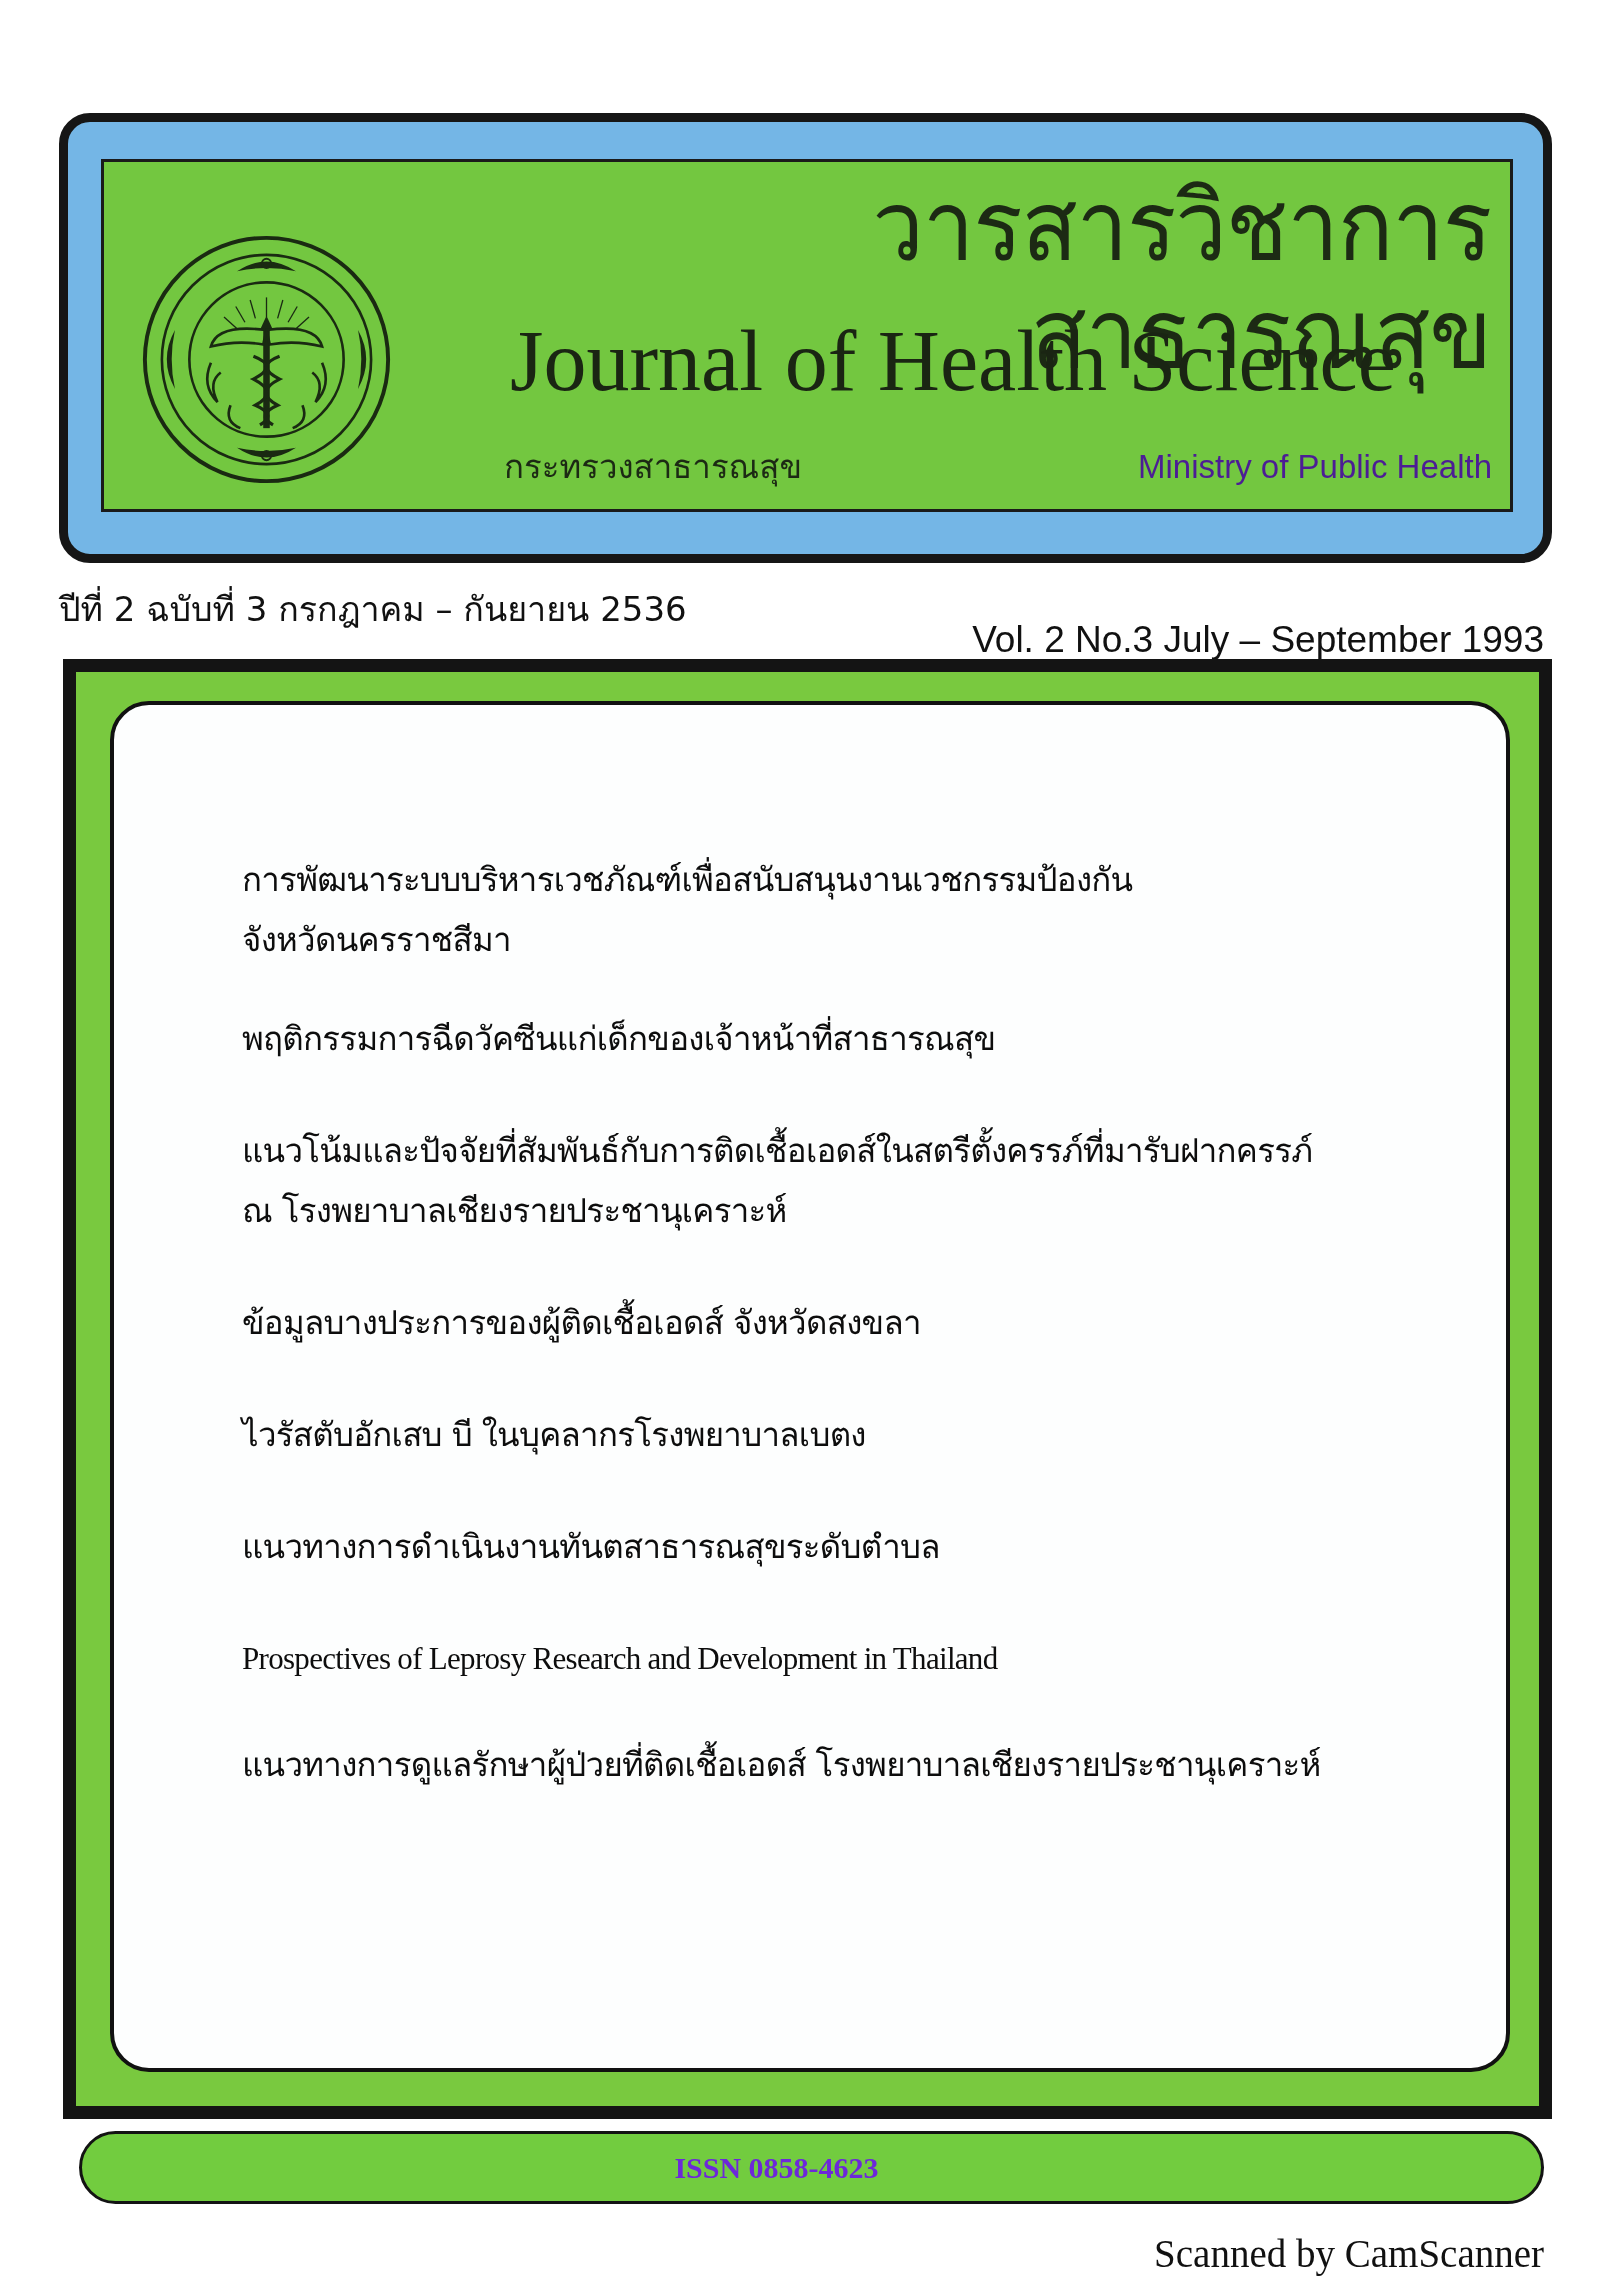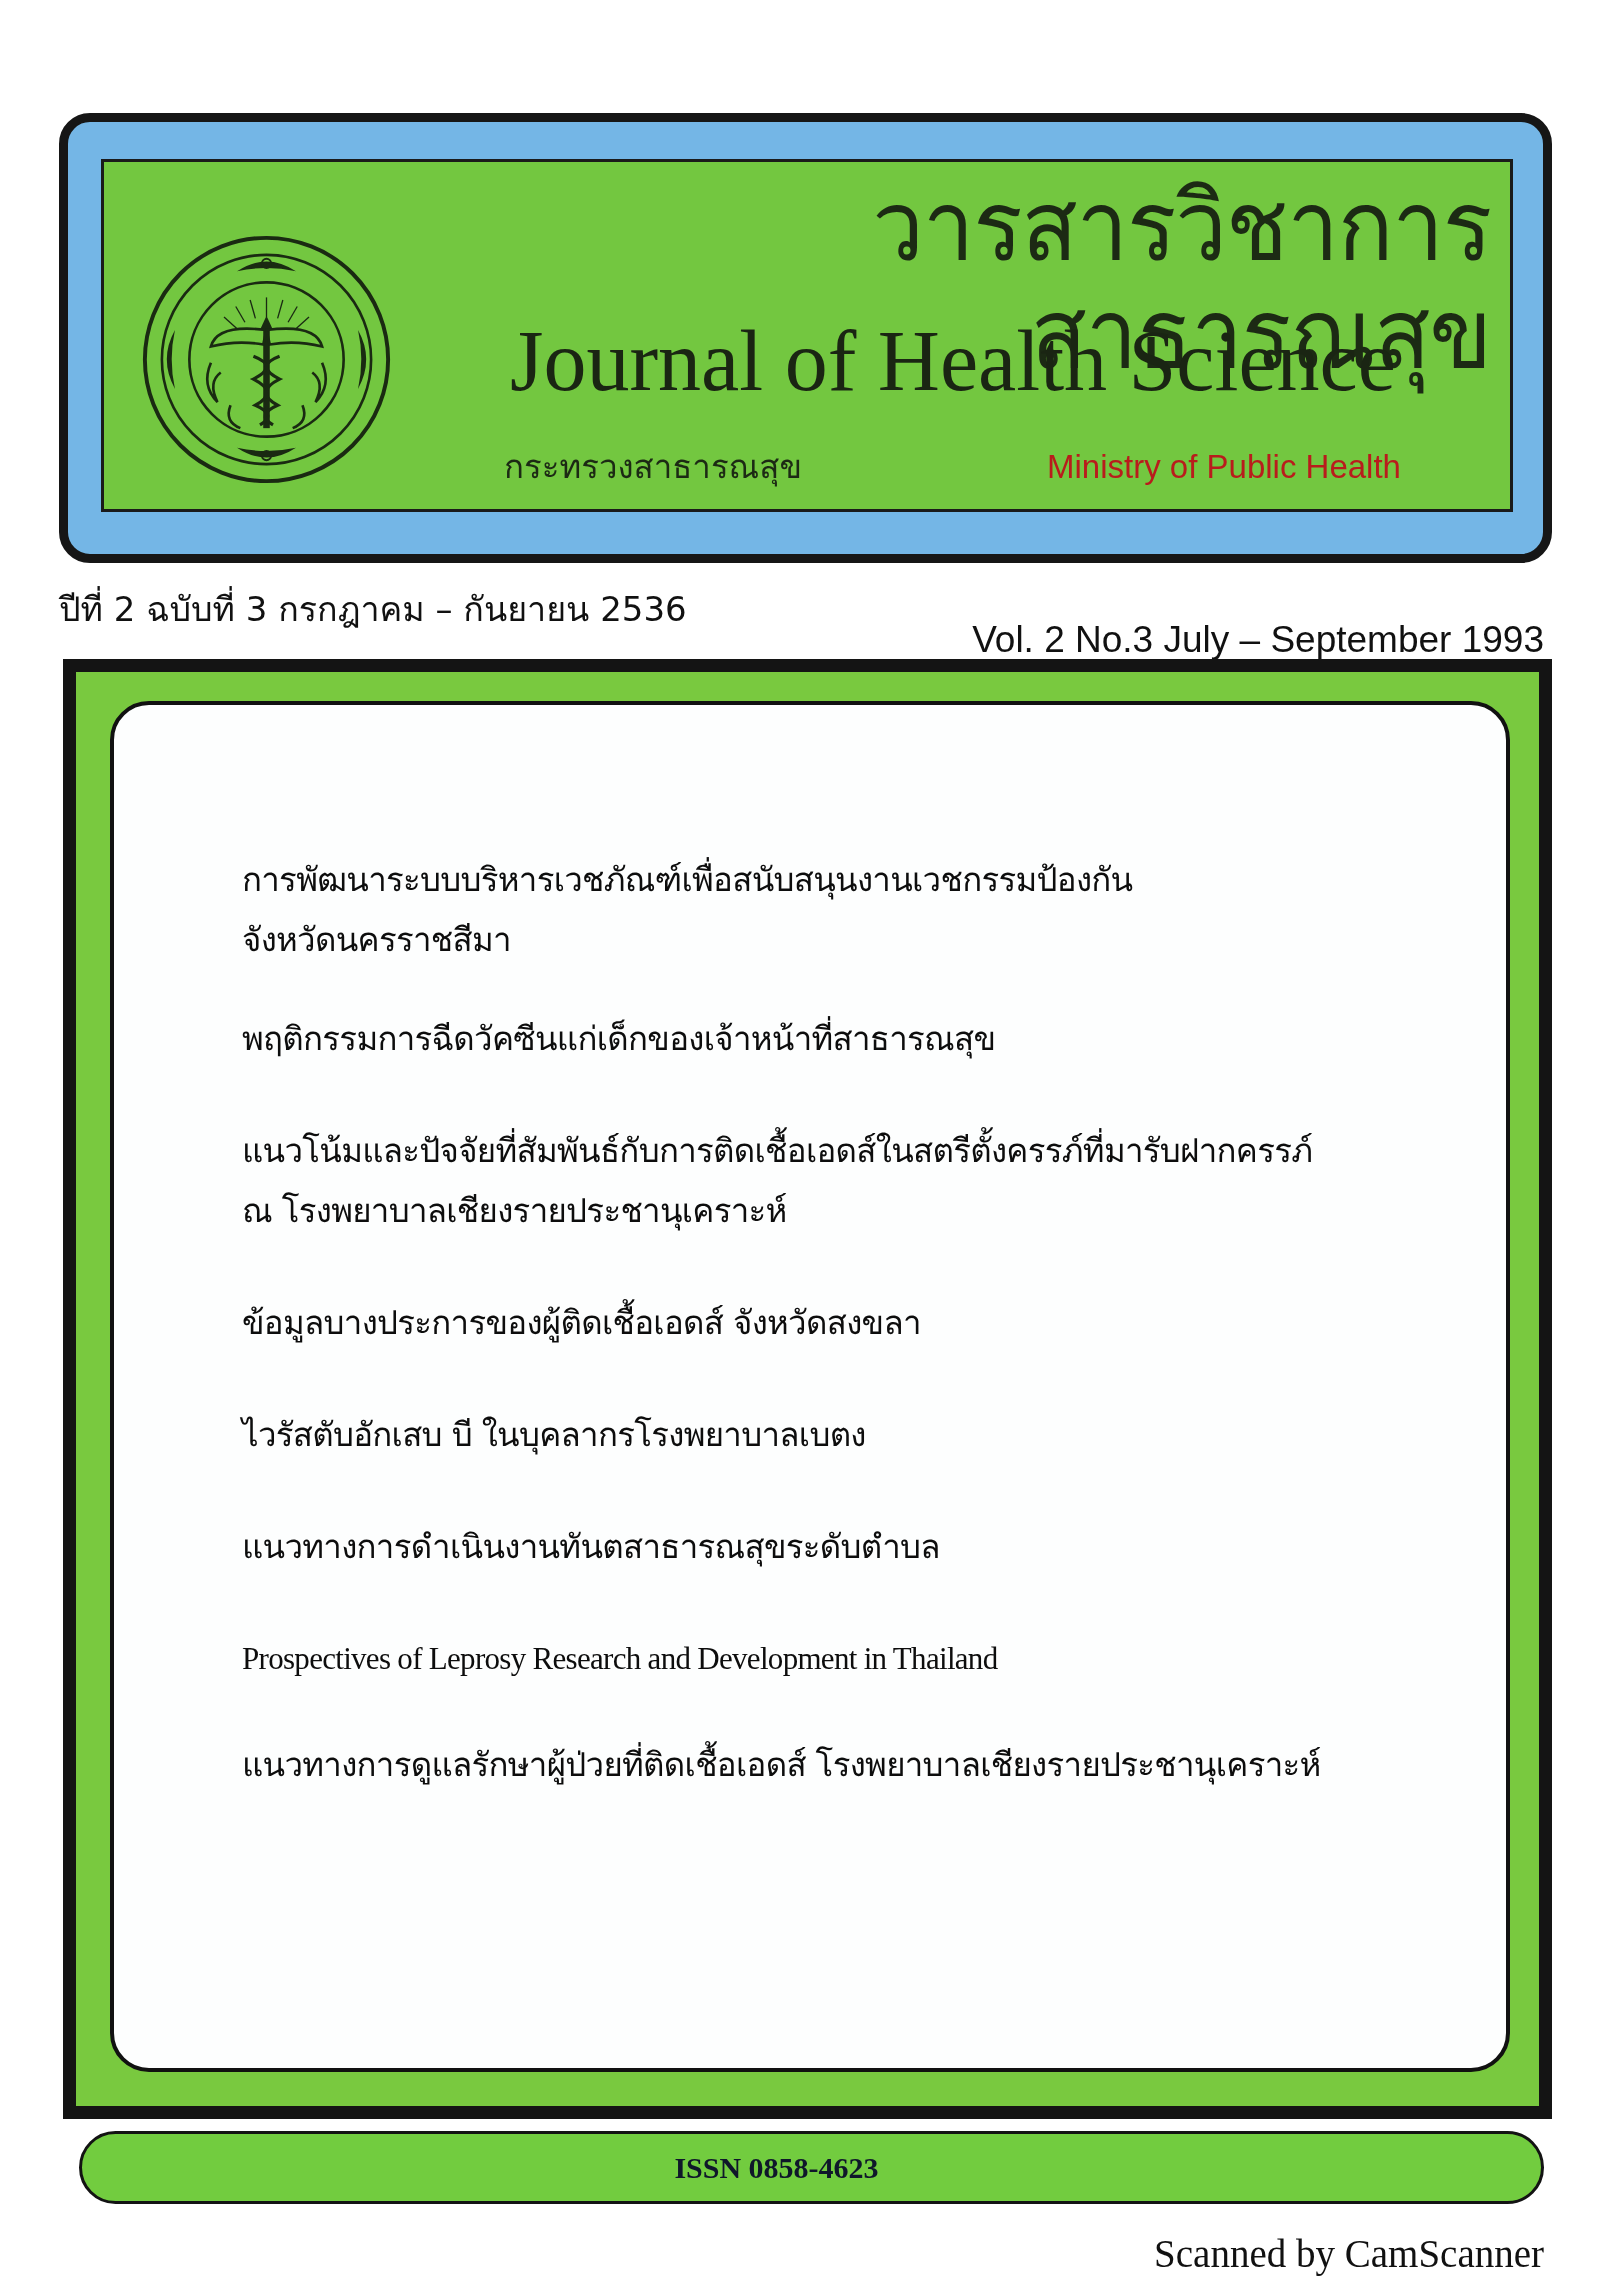--- a/index.html
+++ b/index.html
@@ -39,23 +39,23 @@
       left: 510px; top: 314px; width: 981px;
       font-family: "Liberation Serif", serif;
       font-size: 86px; line-height: 1.1; color: #1a2513;
     }
     .ministry-th {
       left: 504px; top: 440px;
       font-family: Liberation Mono, monospace;
       font-size: 33px; color: #1c2a14;
     }
     .ministry-en {
-      left: 1047px; top: 448px; width: 445px; text-align: left;
+      left: 1047px; top: 448px; width: 445px; text-align: right;
       font-family: "Liberation Sans", sans-serif;
-      font-size: 33px; color: #b91c1c;
+      font-size: 33px; color: #4c1d95;
     }
 
     
     .issue-th {
       left: 59px; top: 582px;
       font-family: "DejaVu Sans", sans-serif;
       font-size: 34px; color: #111;
     }
     .issue-en {
       left: 916px; top: 579px; width: 628px; text-align: right;
@@ -98,21 +98,21 @@
     .issn-bar {
       left: 79px; top: 2131px; width: 1465px; height: 73px;
       background: #72cc3f;
       border: 3.9px solid #131313;
       border-radius: 37px;
       box-sizing: border-box;
       display: flex; align-items: center; justify-content: center;
     }
     .issn-text {
       font-family: "Liberation Serif", serif;
-      font-weight: bold; font-size: 30px; color: #0f172a;
+      font-weight: bold; font-size: 30px; color: #6d28d9;
       margin-right: 70px;
     }
 
     .scanner {
       left: 1047px; top: 2231px; width: 497px; text-align: right;
       font-family: "Liberation Serif", serif;
       font-size: 39px; color: #111;
     }
   </style>
 </head>

